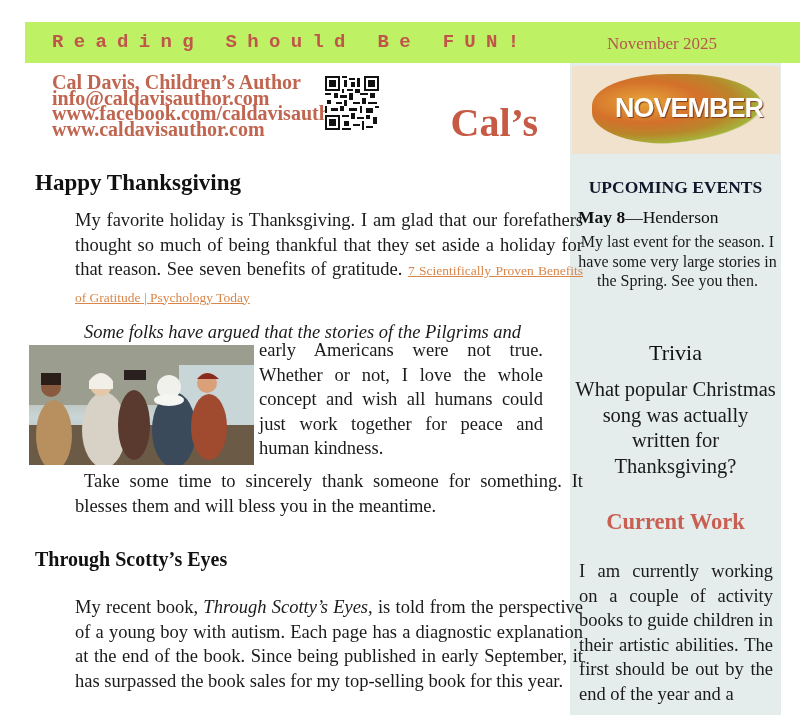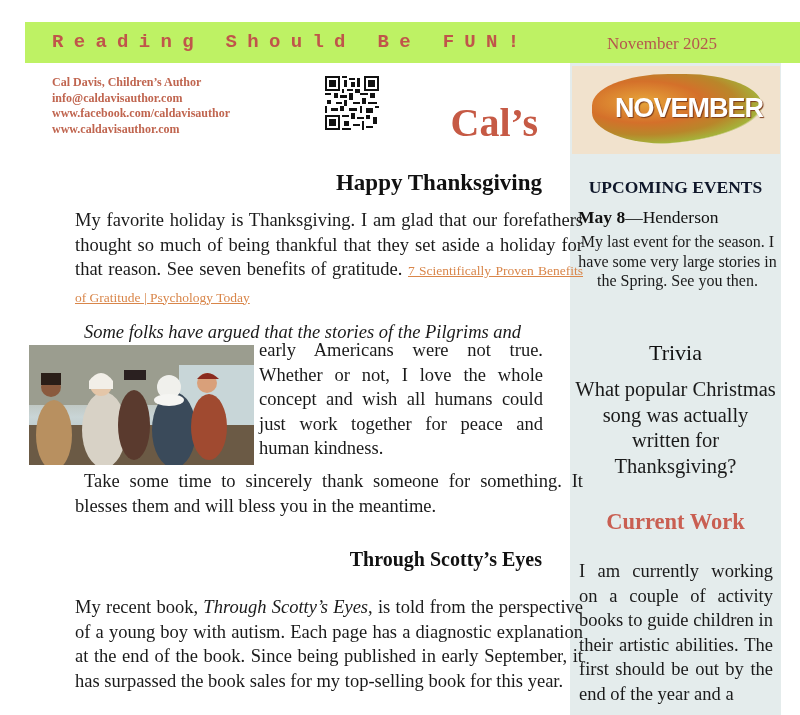--- a/index.html
+++ b/index.html
@@ -4,29 +4,29 @@
   <style>
     html, body { margin: 0; padding: 0; background: #ffffff; }
     body { width: 800px; height: 715px; position: relative; overflow: hidden; font-family: "DejaVu Serif", "Liberation Serif", serif; color: #1a1a1a; }
 
     .banner { position: absolute; left: 25px; top: 22px; width: 792px; height: 41px; background: #bef264; }
     .banner-tagline { position: absolute; left: 27px; top: 9px; font-family: "Liberation Mono", "DejaVu Sans Mono", monospace; font-weight: bold; font-size: 19px; letter-spacing: 10.3px; color: #c0554a; white-space: nowrap; }
     .banner-date { position: absolute; left: 582px; top: 12px; font-family: "Liberation Serif", serif; font-size: 17px; color: #b5574d; white-space: nowrap; }
 
     .sidebar { position: absolute; left: 570px; top: 63px; width: 211px; height: 652px; background: #e4ecec; }
 
-    .contact { position: absolute; left: 52px; top: 75px; font-family: "Liberation Serif", serif; font-weight: bold; font-size: 12px; line-height: 15.5px; color: #c0654f; }
+    .contact { position: absolute; left: 52px; top: 75px; font-family: "Liberation Serif", serif; font-weight: bold; font-size: 20px; line-height: 15.5px; color: #c0654f; }
     .contact div { white-space: nowrap; }
 
     .qr { position: absolute; left: 325px; top: 76px; width: 54px; height: 54px; }
 
     .masthead { position: absolute; right: 262px; top: 72px; text-align: right; font-family: "Liberation Serif", serif; font-weight: bold; font-size: 40px; line-height: 42px; color: #c65a45; margin-top: 30px; }
     .masthead div { white-space: nowrap; }
 
-    .h-section { position: absolute; left: 35px; width: 507px; text-align: right; font-family: "Liberation Serif", serif; font-weight: bold; color: #111; white-space: nowrap; }
+    .h-section { position: absolute; left: 35px; width: 507px; text-align: left; font-family: "Liberation Serif", serif; font-weight: bold; color: #111; white-space: nowrap; }
     .h1 { top: 170px; font-size: 23px; }
     .h2 { top: 548px; font-size: 20px; }
 
     .para { position: absolute; left: 35px; width: 508px; font-family: "Liberation Serif", serif; font-size: 18.5px; line-height: 24.5px; color: #1a1a1a; text-align: justify; margin-left: 40px; }
     .p1 { top: 208px; }
     .p1 a { font-size: 13.5px; color: #d9864a; text-decoration: underline; }
     .p2-first { top: 320px; text-indent: 9px; font-style: italic; }
     .p2-wrap { position: absolute; left: 259px; top: 338px; width: 284px; font-family: "Liberation Serif", serif; font-size: 18.5px; line-height: 24.5px; text-align: justify; color: #1a1a1a; }
     .p3 { top: 469px; text-indent: 9px; }
     .p4 { top: 595px; }

